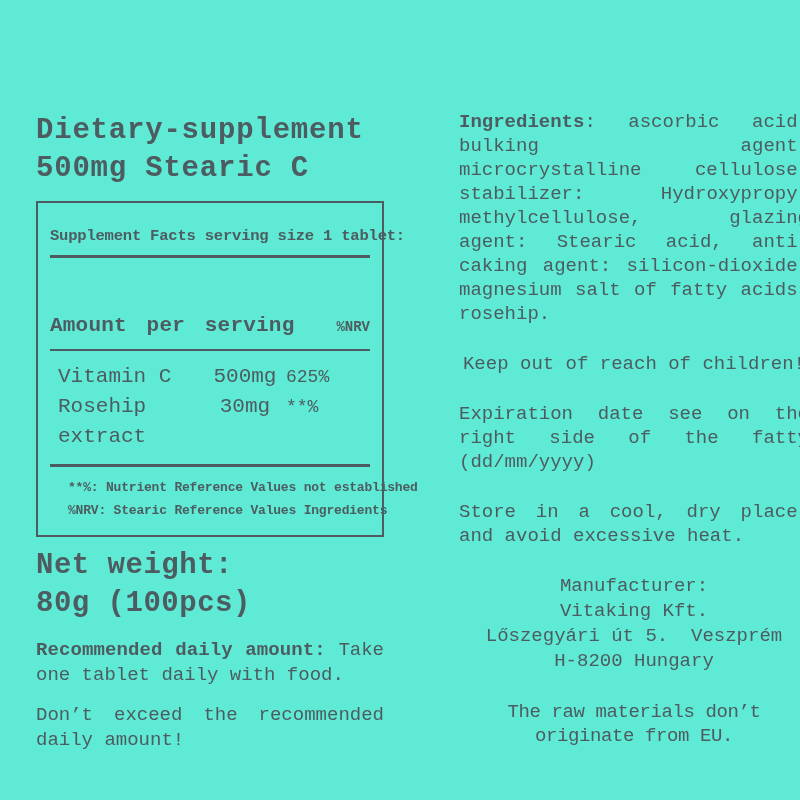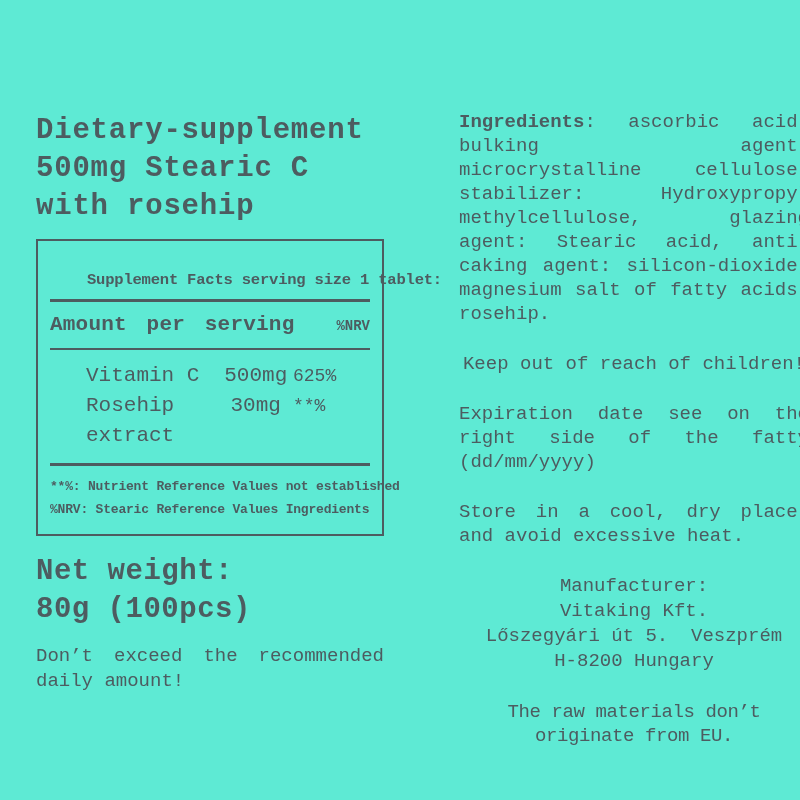--- a/index.html
+++ b/index.html
@@ -12,42 +12,42 @@
   .sheet { position: relative; width: 800px; height: 800px; overflow: hidden; background: #5eead4; font-family: Liberation Mono, monospace; }
 
   
   .col-left { position: absolute; left: 36px; top: 112px; width: 348px; }
   .title { font-size: 29px; font-weight: bold; line-height: 38px; letter-spacing: 0.8px; }
   .title span { display: block; }
 
   .sf-box { margin-top: 13px; border: 2px solid #4d5c60; }
   .sf-head {
     font-weight: bold; font-size: 15.5px; letter-spacing: -0.2px;
-    padding: 30px 12px 10px; white-space: nowrap; margin-left: 37px;
+    padding: 24px 12px 10px; white-space: nowrap;
   }
   .rule { margin: 0 12px; border-top: 3px solid #4d5c60; }
   .rule.thin { border-top-width: 2px; }
   .sf-amount-row {
     display: flex; justify-content: space-between; align-items: baseline;
-    padding: 11px 12px 12px; font-weight: bold;
+    padding: 28px 12px 12px; font-weight: bold; margin-top: 28px;
   }
   .sf-amount-row .amount-label { font-size: 21px; word-spacing: 7px; letter-spacing: 0.2px; }
   .sf-amount-row .nrv-label { font-size: 14px; }
-  .sf-rows { padding: 11px 8px 12px; margin-left: 28px; }
+  .sf-rows { padding: 11px 8px 12px; }
   .sf-row {
     display: grid; grid-template-columns: 48% 27% 25%;
     align-items: baseline; padding: 0 12px; line-height: 30px;
   }
   .sf-row .n { font-size: 21px; }
   .sf-row .a { font-size: 21px; text-align: center; }
   .sf-row .p { font-size: 18px; }
   .sf-notes { padding: 9px 12px 13px; font-size: 13px; font-weight: bold; letter-spacing: -0.2px; line-height: 23px; }
-  .sf-notes div { white-space: nowrap; }
+  .sf-notes div { white-space: nowrap; margin-left: 18px; }
 
-  .net-weight { margin-top: 17px; font-size: 29px; font-weight: bold; line-height: 38px; letter-spacing: 0.5px; }
+  .net-weight { margin-top: 10px; font-size: 29px; font-weight: bold; line-height: 38px; letter-spacing: 0.5px; }
   .net-weight span { display: block; }
 
   .para { font-size: 19px; line-height: 25px; text-align: justify; margin-top: 15px; }
   .para b { letter-spacing: 0.1px; }
 
   
   .col-right { position: absolute; left: 415px; top: 110px; width: 350px; margin-left: 44px; }
   .rp { font-size: 19px; line-height: 24px; text-align: justify; margin: 0 0 26px; }
   .rp.noj { text-align: center; }
   .manufacturer { line-height: 25px; }
@@ -57,21 +57,20 @@
 </head>
 <body>
 
 <div class="sheet">
 
   <div class="col-left">
 
     <h1 class="title">
       <span>Dietary-supplement</span>
       <span>500mg Stearic C</span>
-      <span>with rosehip</span>
     </h1>
 
     <div class="sf-box">
       <div class="sf-head">Supplement Facts serving size 1 tablet:</div>
       <div class="rule"></div>
 
       <div class="sf-amount-row">
         <span class="amount-label">Amount per serving</span>
         <span class="nrv-label">%NRV</span>
       </div>
@@ -95,20 +94,21 @@
         <div>**%: Nutrient Reference Values not established</div>
         <div>%NRV: Stearic Reference Values Ingredients</div>
       </div>
     </div>
 
     <div class="net-weight">
       <span>Net weight:</span>
       <span>80g (100pcs)</span>
     </div>
 
+    <p class="para"><b>Recommended daily amount:</b><span> Take one tablet daily with food.</span></p>
 
     <p class="para">Don’t exceed the recommended daily amount!</p>
   </div>
 
   <div class="col-right">
 
     <p class="rp"><b>Ingredients</b><span>: ascorbic acid, bulking agent: microcrystalline cellulose, stabilizer: Hydroxypropyl methylcellulose, glazing agent: Stearic acid, anti-caking agent: silicon-dioxide, magnesium salt of fatty acids, rosehip.</span></p>
 
 
     <p class="rp noj">Keep out of reach of children!</p>

